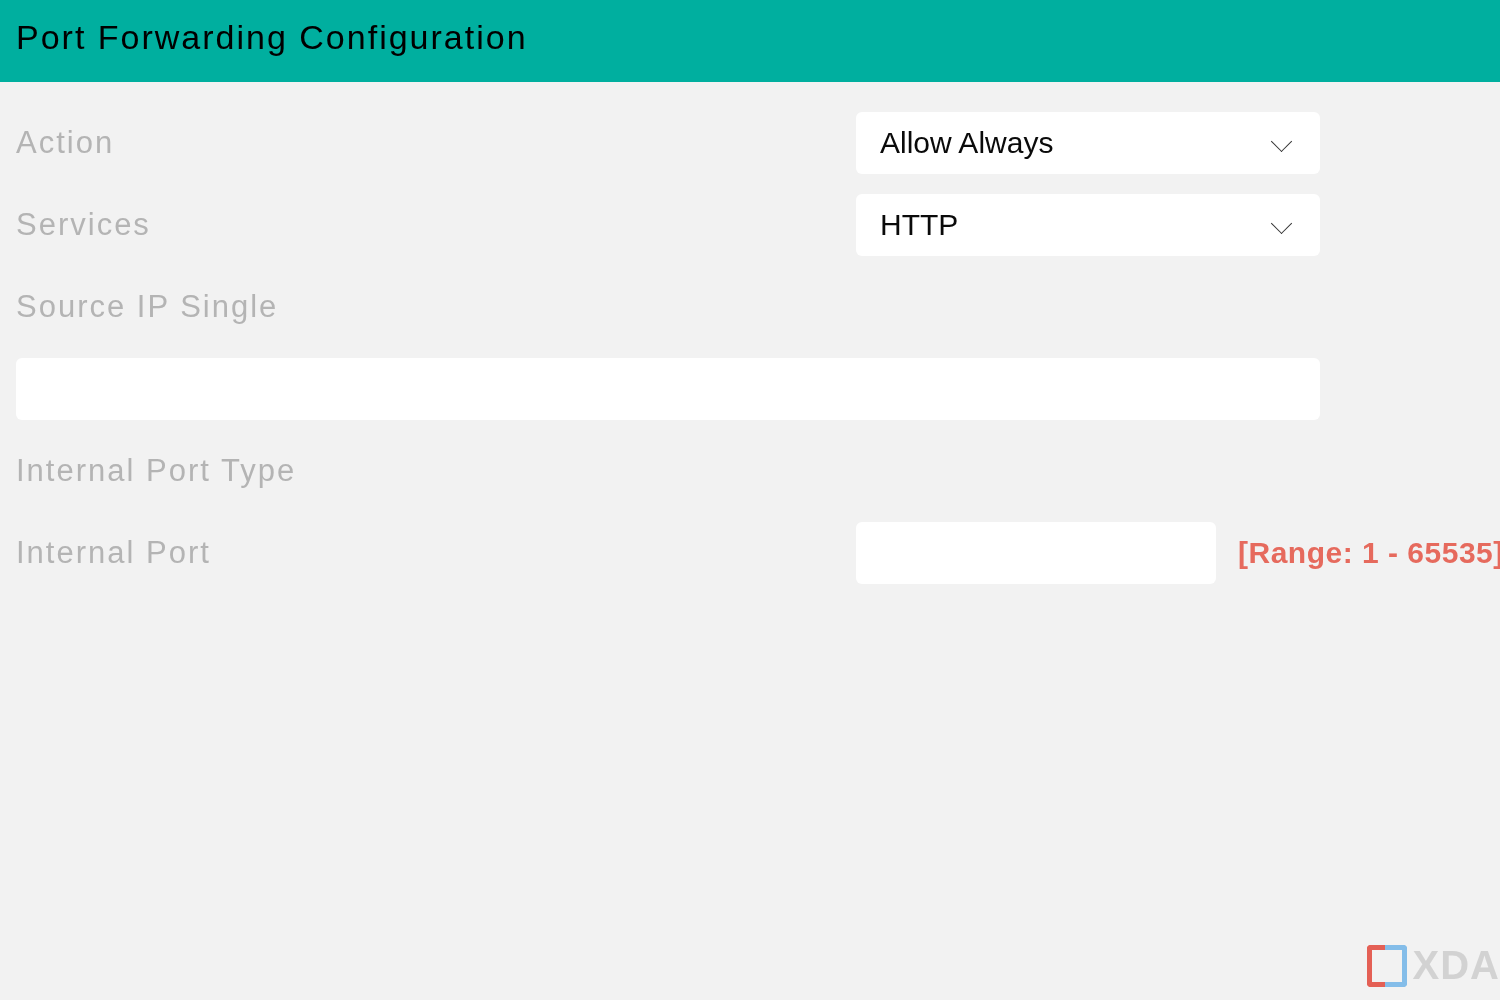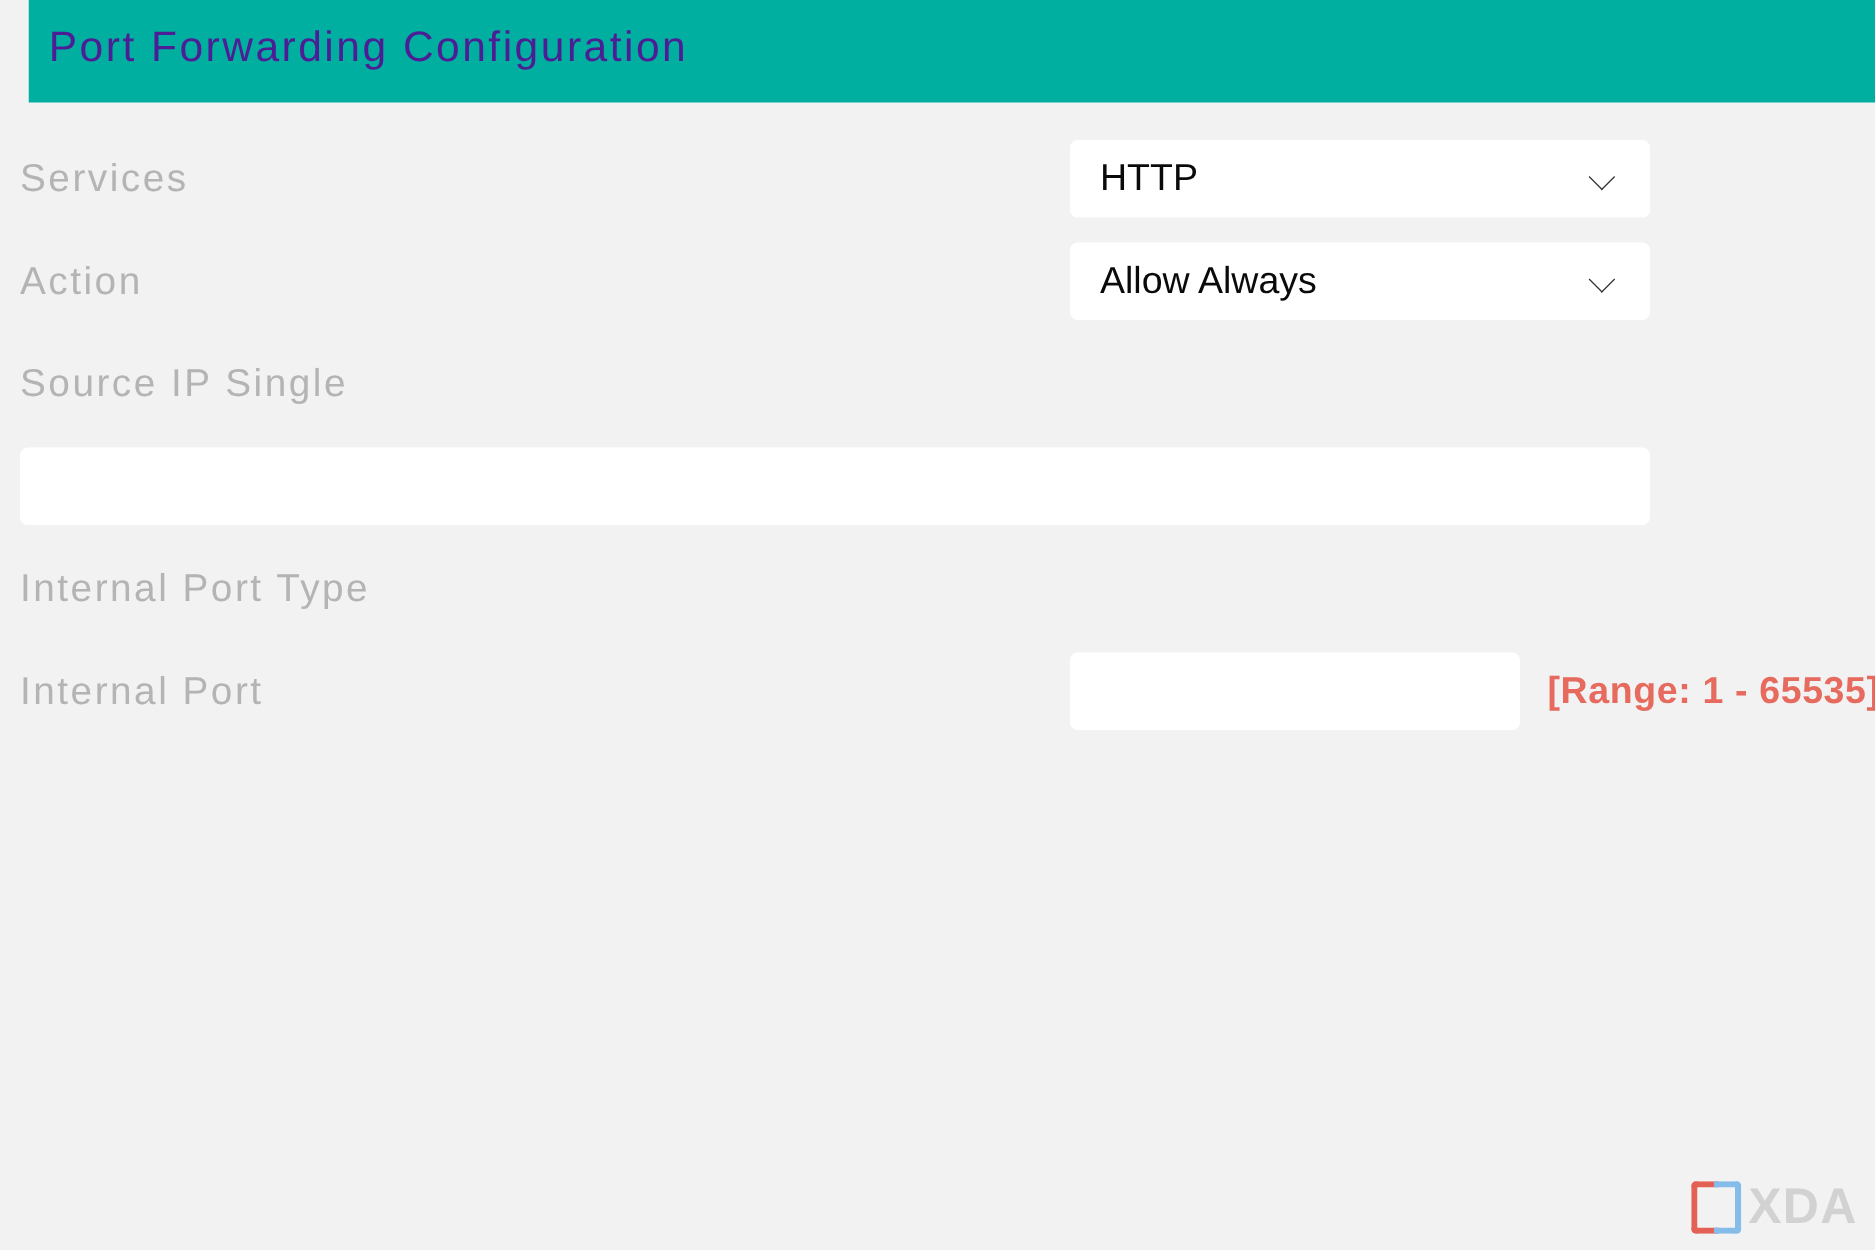--- a/index.html
+++ b/index.html
@@ -4,29 +4,27 @@
   <style>
     * { margin: 0; padding: 0; box-sizing: border-box; }
     html, body { width: 1500px; height: 1000px; }
     body {
       font-family: "Segoe UI", "Helvetica Neue", Arial, sans-serif;
       background: #f2f2f2;
       overflow: hidden;
     }
     .header {
       background: #00af9f;
-      color: #4c1d95;
+      color: #000000;
       font-size: 34px;
       font-weight: 400;
       letter-spacing: 2px;
       padding: 18px 16px 24px 16px;
       height: 82px;
       display: flex;
-      align-items: center;
-      margin-left: 23px;
     }
     .form-area {
       padding: 30px 180px 0 16px;
     }
     .form-row {
       display: flex;
       align-items: center;
       margin-bottom: 20px;
       min-height: 62px;
     }
@@ -89,21 +87,21 @@
     }
     .range-text {
       color: #e66a5d;
       font-size: 30px;
       letter-spacing: 0.5px;
       white-space: nowrap;
       font-weight: bold;
     }
     .watermark {
       position: fixed;
-      right: 14px;
+      right: 0;
       bottom: 12px;
       display: flex;
       align-items: center;
       gap: 6px;
       opacity: 0.9;
     }
     .watermark-text {
       color: #cfcfcf;
       font-size: 40px;
       font-weight: 700;
@@ -139,34 +137,34 @@
 </head>
 <body>
 
 <div class="header">
   <span>Port Forwarding Configuration</span>
 </div>
 
 <div class="form-area">
 
   <div class="form-row">
+    <div class="form-label">Action</div>
+    <div class="control-wrap">
+      <div class="select-box">
+        <span>Allow Always</span>
+        <span class="chevron-down"></span>
+      </div>
+    </div>
+  </div>
+
+  <div class="form-row">
     <div class="form-label">Services</div>
     <div class="control-wrap">
       <div class="select-box">
         <span>HTTP</span>
-        <span class="chevron-down"></span>
-      </div>
-    </div>
-  </div>
-
-  <div class="form-row">
-    <div class="form-label">Action</div>
-    <div class="control-wrap">
-      <div class="select-box">
-        <span>Allow Always</span>
         <span class="chevron-down"></span>
       </div>
     </div>
   </div>
 
   <div class="form-row">
     <div class="form-label">Source IP Single</div>
   </div>
 
   <div class="form-row">

